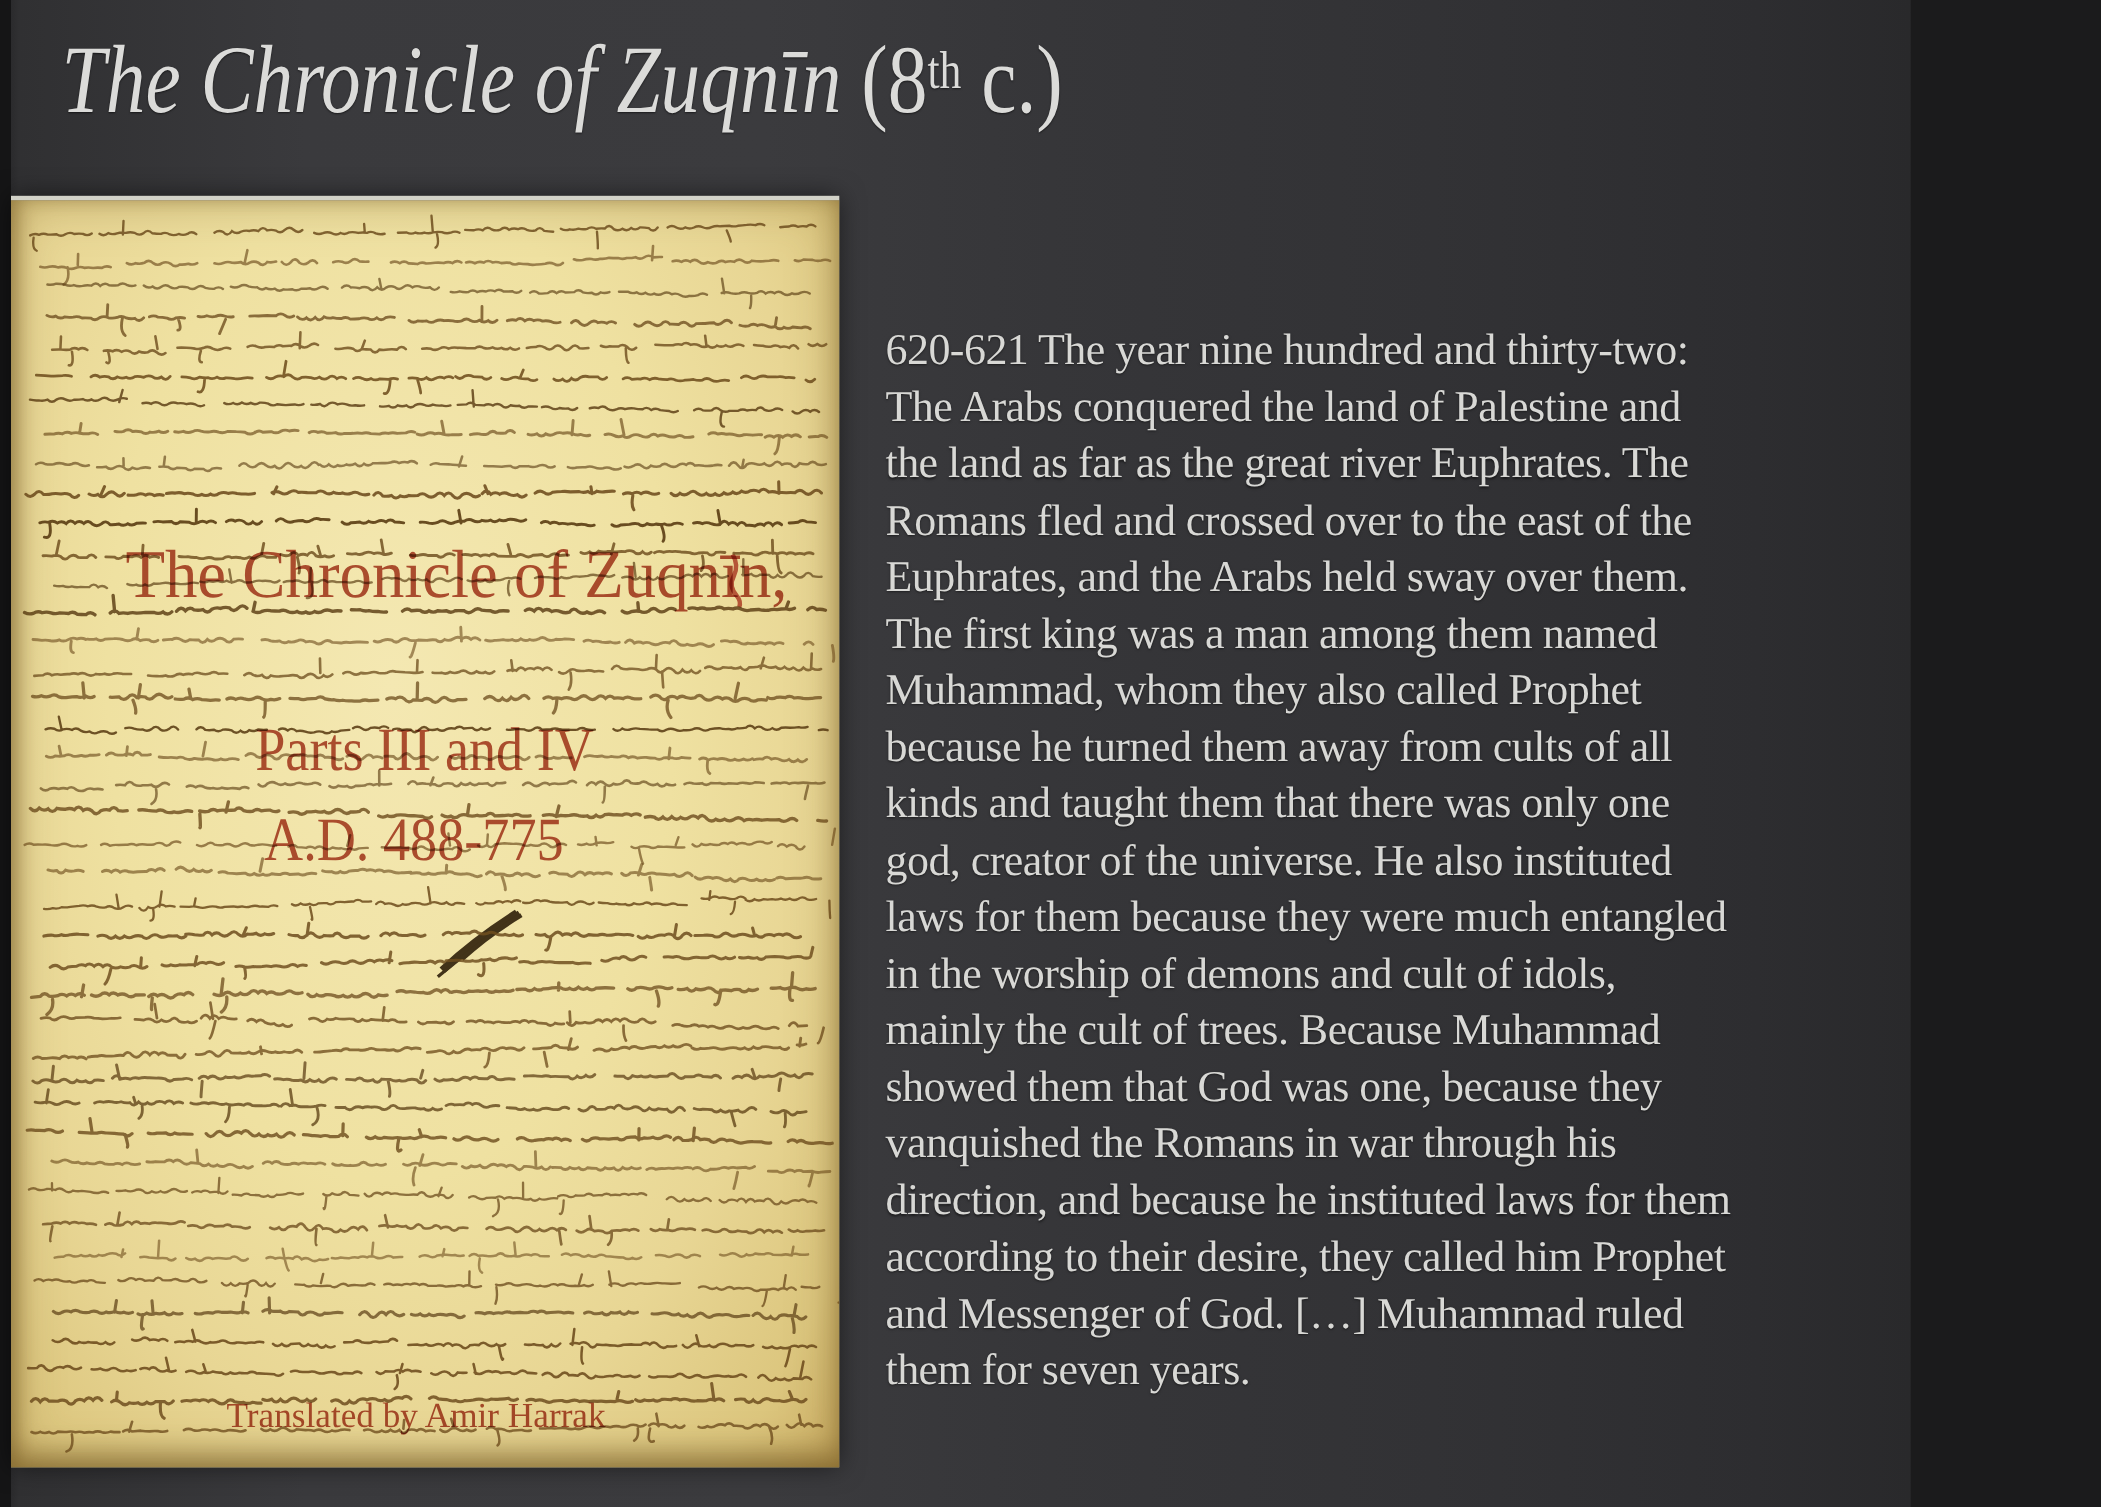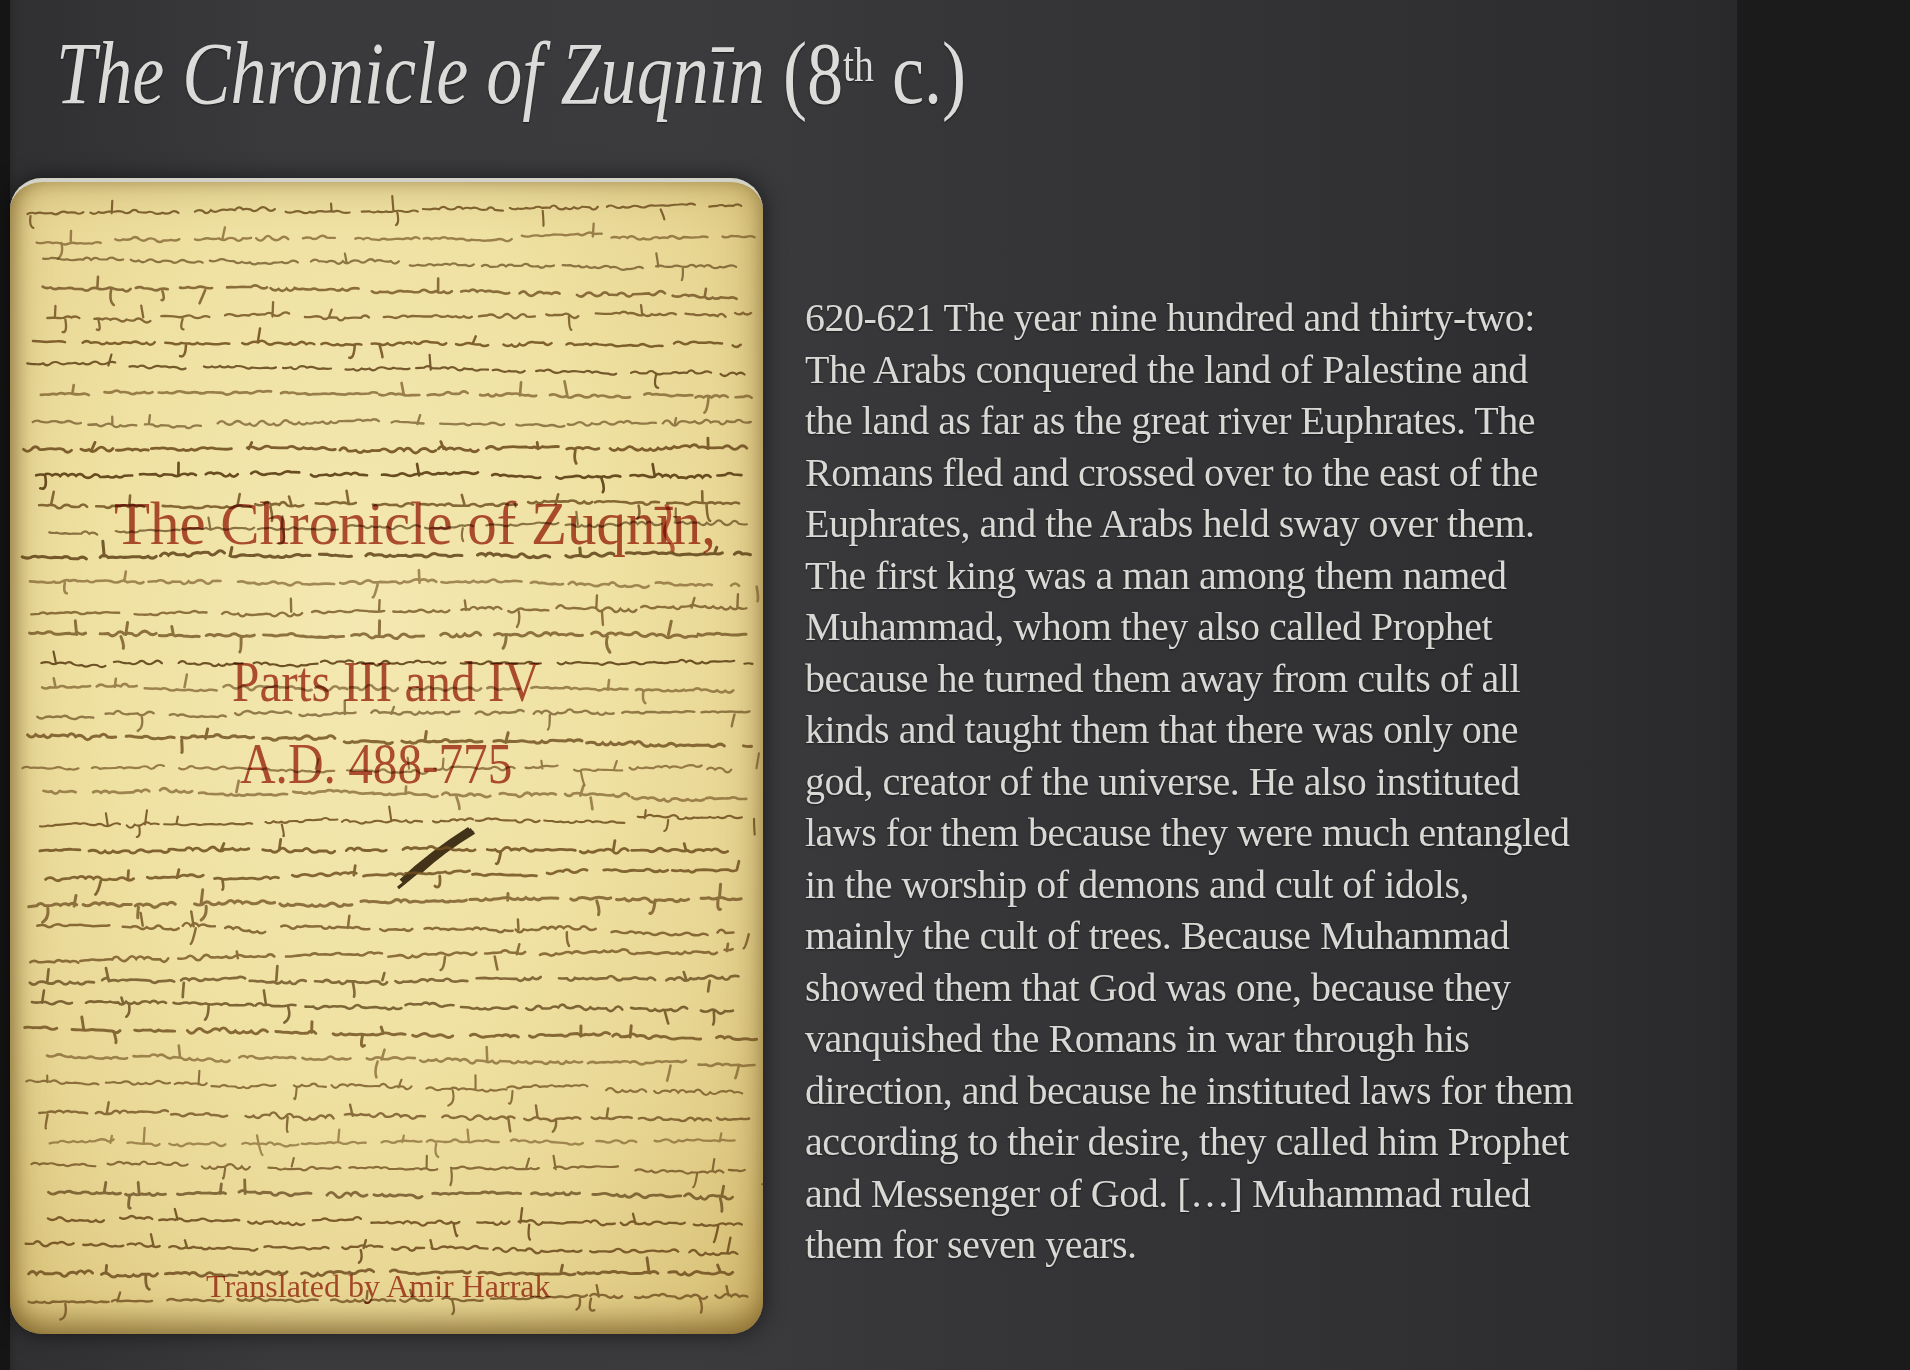--- a/index.html
+++ b/index.html
@@ -30,21 +30,20 @@
   
   .manuscript{
     position:absolute;left:10px;top:178px;width:753px;height:1152px;
     margin:0;overflow:hidden;
     background:radial-gradient(ellipse at 46% 38%, #f4e8b2 0%, #efe1a1 45%, #e8d694 68%, #dcc67e 88%, #cdb066 100%);
     border-top:4px solid #d2d2c8;
     box-shadow:0 0 22px rgba(0,0,0,.55),
                inset 0 0 46px rgba(122,92,34,.38),
                inset 0 -14px 22px rgba(96,68,22,.42),
                inset 6px 0 14px rgba(110,82,30,.30);
-    border-radius:32px;
   }
   .manuscript svg{position:absolute;left:0;top:0;width:100%;height:100%;}
   .ms-ov{
     position:absolute;
     color:#a63620;opacity:.85;
     mix-blend-mode:multiply;
     font-family:"Liberation Serif", serif;
     white-space:nowrap;
     transform-origin:left center;
   }

